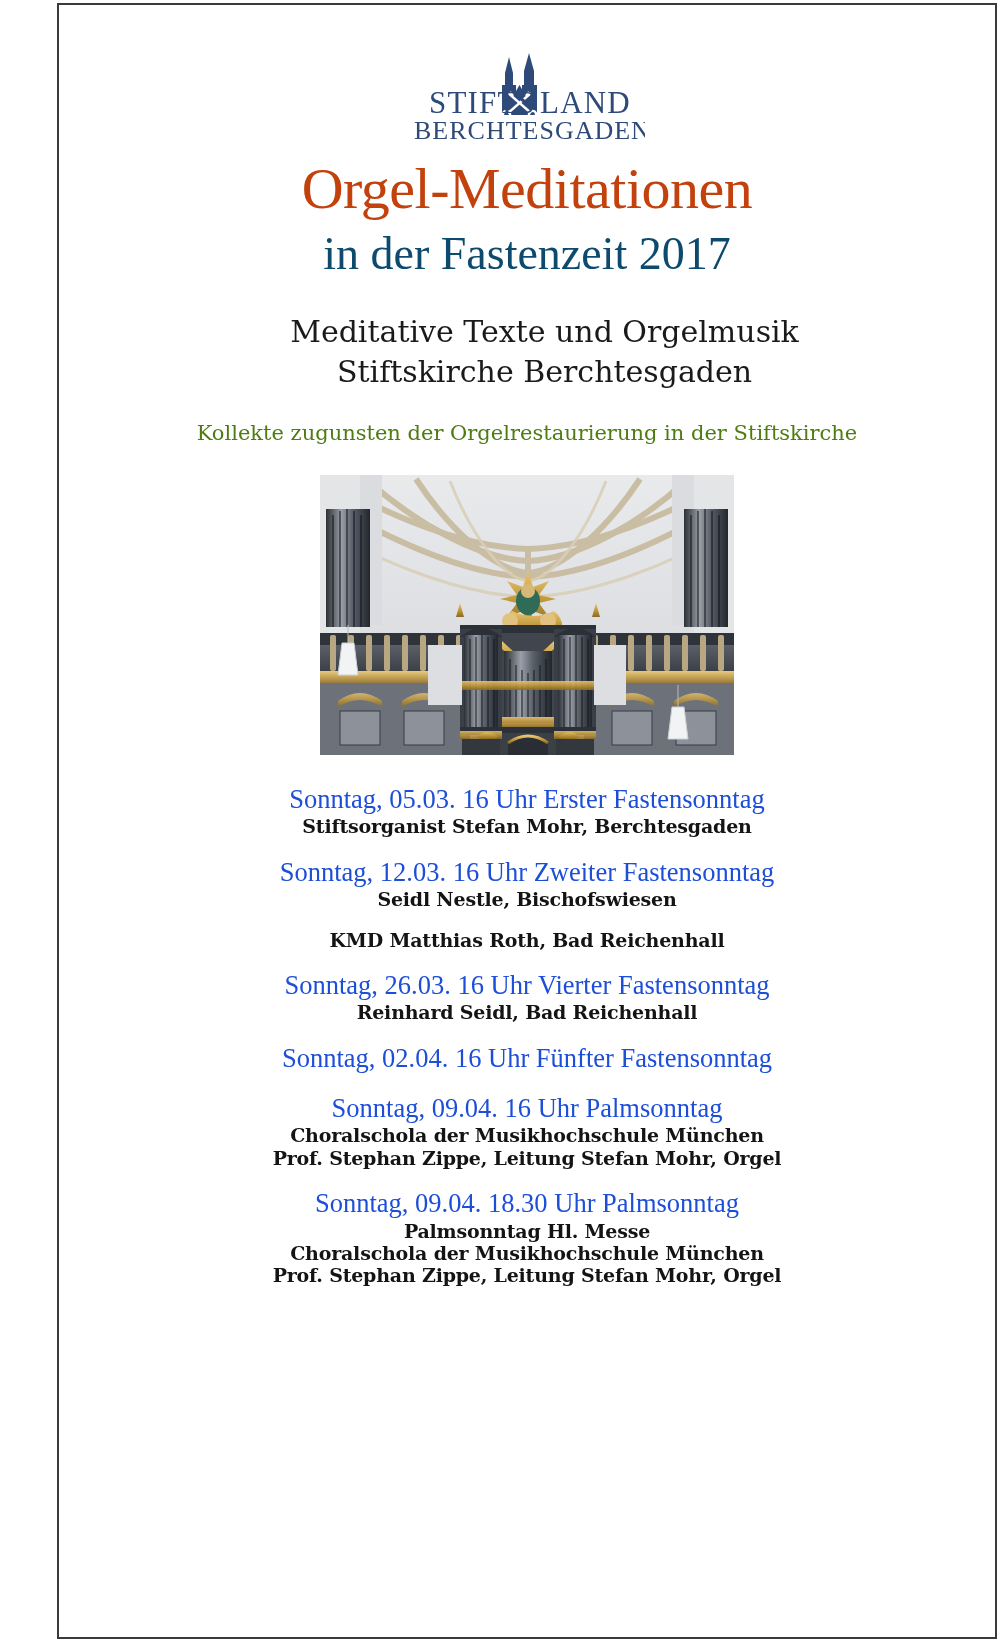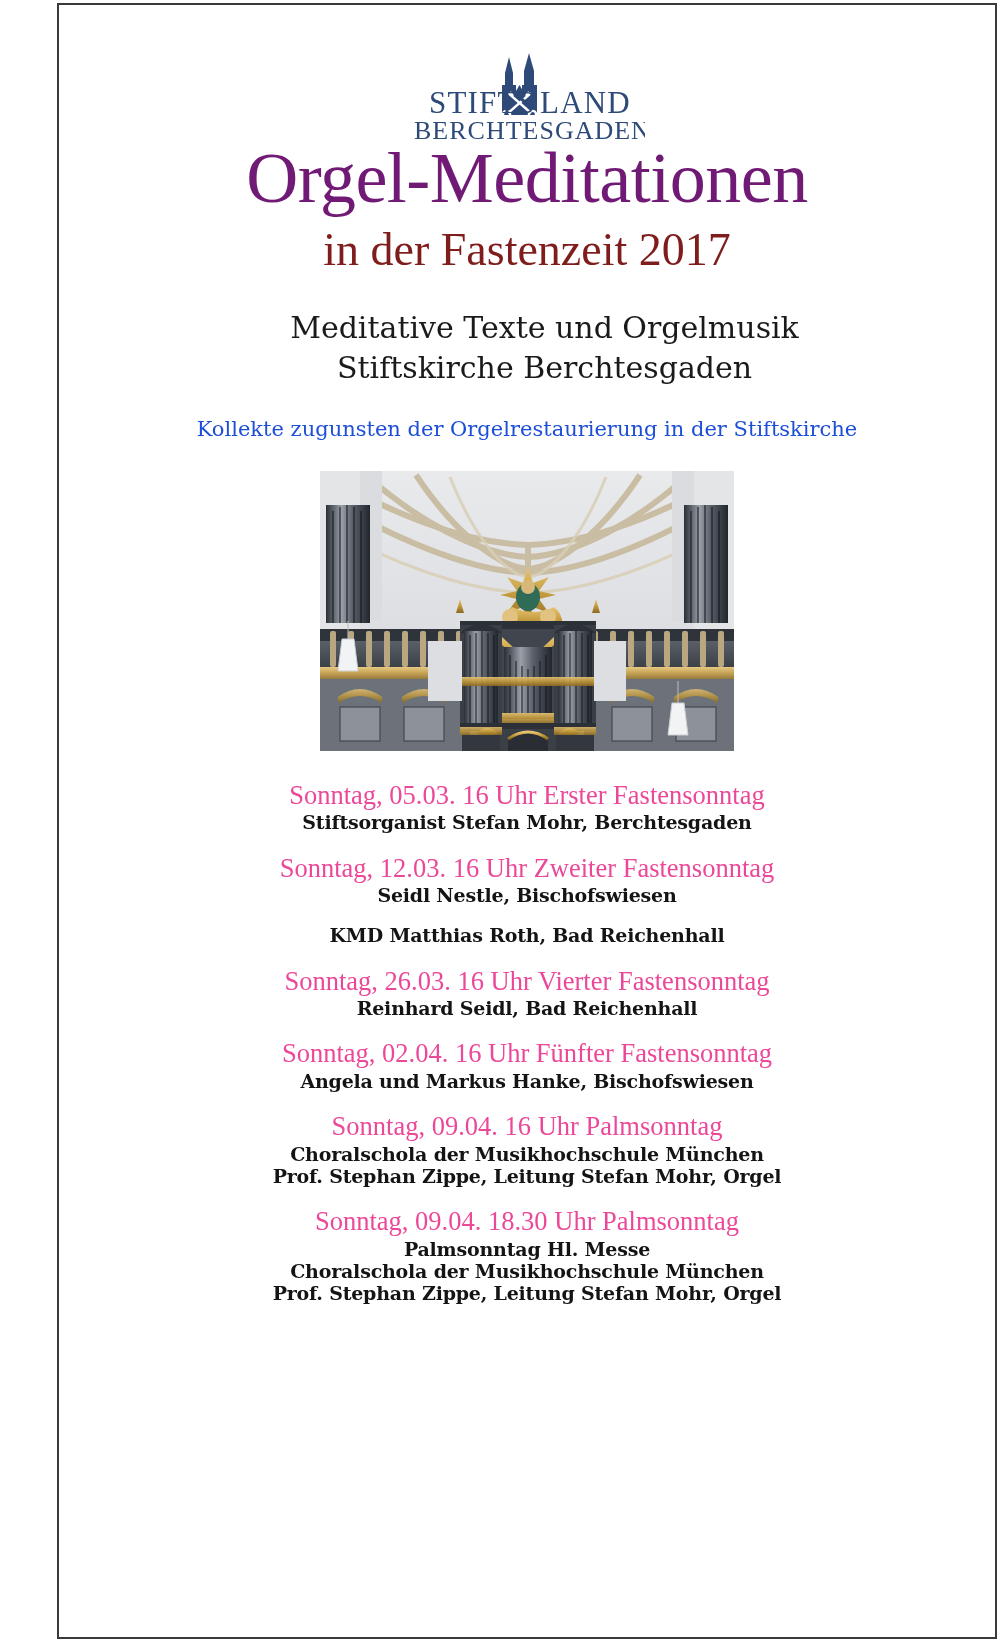--- a/index.html
+++ b/index.html
@@ -42,51 +42,52 @@
   }
   .logo {
     position: relative;
     width: 236px;
     height: 92px;
   }
   .logo svg { display: block; }
 
   
   .title-main {
+    margin-top: 18px;
     text-align: center;
-    color: #701a75;
-    font-size: 72px;
+    color: #c2410c;
+    font-size: 58px;
     line-height: 0.98;
     font-weight: 400;
     letter-spacing: -0.5px;
     font-family: "Liberation Serif", serif;
   }
   .title-sub {
     margin-top: 12px;
     text-align: center;
-    color: #7f1d1d;
+    color: #0c4a6e;
     font-size: 46px;
     line-height: 1.05;
     font-weight: 400;
   }
   .tagline {
     margin-top: 34px;
     text-align: center;
     color: #1a1a1a;
     font-size: 30px;
     line-height: 1.30;
     font-family: "DejaVu Serif", serif;
     font-weight: 400;
     padding-left: 35px;
   }
   .tagline div { margin-bottom: 1px; }
   .collection {
     margin-top: 30px;
     text-align: center;
-    color: #1d4ed8;
+    color: #4d7c0f;
     font-size: 21px;
     font-family: "DejaVu Serif", serif;
   }
 
   
   .photo-wrap {
     margin-top: 30px;
     display: flex;
     justify-content: center;
   }
@@ -102,21 +103,21 @@
   
   .events {
     margin-top: 28px;
     width: 100%;
   }
   .event {
     text-align: center;
     margin-bottom: 18px;
   }
   .event-date {
-    color: #ec4899;
+    color: #1d4ed8;
     font-size: 26.5px;
     line-height: 1.22;
     font-family: "Liberation Serif", serif;
     font-weight: 400;
   }
   .event-perf {
     color: #141414;
     font-size: 19px;
     line-height: 1.18;
     font-weight: bold;
@@ -391,21 +392,20 @@
           <div class="event-perf">KMD Matthias Roth, Bad Reichenhall</div>
         </div>
 
         <div class="event">
           <div class="event-date">Sonntag, 26.03. 16 Uhr Vierter Fastensonntag</div>
           <div class="event-perf">Reinhard Seidl, Bad Reichenhall</div>
         </div>
 
         <div class="event">
           <div class="event-date">Sonntag, 02.04. 16 Uhr Fünfter Fastensonntag</div>
-          <div class="event-perf">Angela und Markus Hanke, Bischofswiesen</div>
         </div>
 
         <div class="event">
           <div class="event-date">Sonntag, 09.04. 16 Uhr Palmsonntag</div>
           <div class="event-perf">Choralschola der Musikhochschule München</div>
           <div class="event-perf">Prof. Stephan Zippe, Leitung  Stefan Mohr, Orgel</div>
         </div>
 
         <div class="event">
           <div class="event-date">Sonntag, 09.04. 18.30 Uhr Palmsonntag</div>

